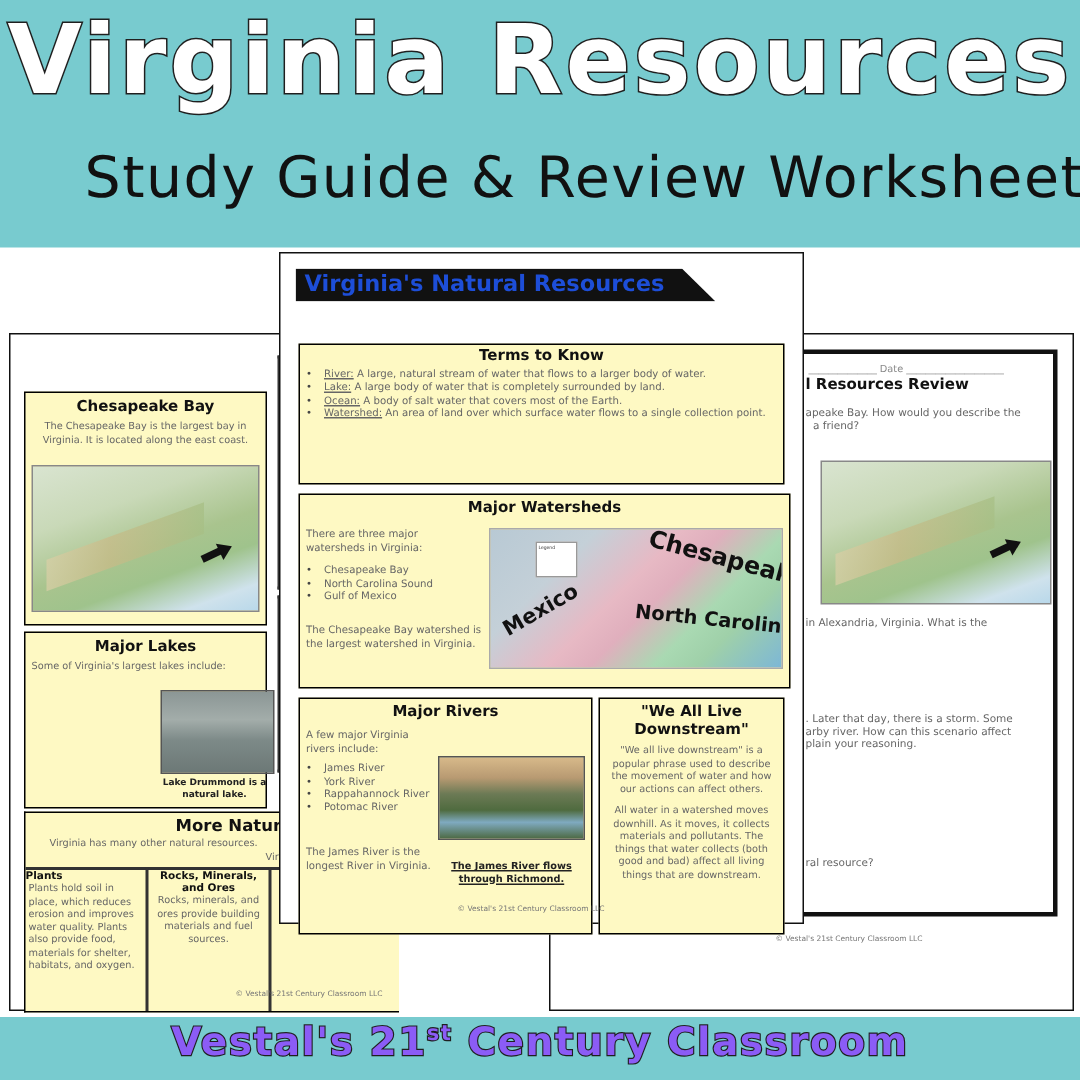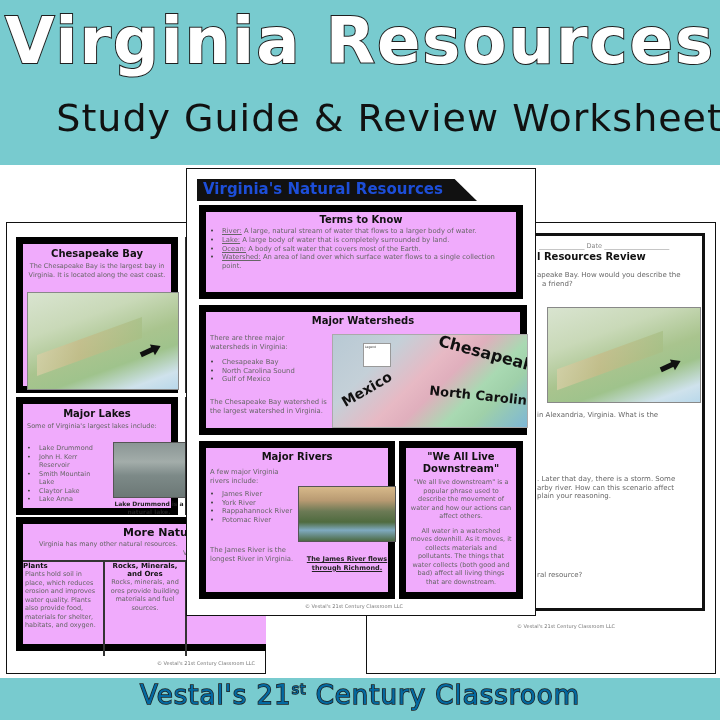--- a/index.html
+++ b/index.html
@@ -22,33 +22,33 @@
     font-family: "DejaVu Sans", sans-serif; font-size: 38px; color: #111;
     letter-spacing: 1px;
     margin-left: 40px;
   }
   .banner-bottom {
     position: absolute; left: 0; top: 678px; width: 720px; height: 42px;
     background: #78cbcf;
   }
   .footer-title {
     position: absolute; left: 0; top: 680px; width: 720px; text-align: center;
-    font-family: "DejaVu Sans", sans-serif; font-weight: normal; font-size: 26px;
-    color: #0369a1; -webkit-text-stroke: 1.5px #1f1f1f; paint-order: stroke fill;
+    font-family: "DejaVu Sans", sans-serif; font-weight: bold; font-size: 26px;
+    color: #8b5cf6; -webkit-text-stroke: 1.5px #1f1f1f; paint-order: stroke fill;
     letter-spacing: 1px;
   }
   .footer-title sup { font-size: 14px; }
 
   
   .page { position: absolute; background: #fff; border: 1px solid #111; }
   .page-left { left: 6px; top: 222px; width: 260px; height: 452px; }
   .page-right { left: 366px; top: 222px; width: 350px; height: 452px; }
   .page-center { left: 186px; top: 168px; width: 350px; height: 448px; z-index: 3; }
 
-  .box { position: absolute; border: 7px solid #000000; background: #f0abfc; }
+  .box { position: absolute; border: 1px solid #000000; background: #fef9c3; margin-top: 24px; }
   .box h3 {
     font-family: "DejaVu Sans", sans-serif; font-weight: bold; color: #111;
     text-align: center; font-size: 10px;
   }
   .small { font-size: 6.5px; line-height: 8.5px; color: #666; }
   ul.bl { list-style: none; }
   ul.bl li { position: relative; padding-left: 14px; }
   ul.bl li::before { content: "•"; position: absolute; left: 2px; color: #444; }
 
   
@@ -112,27 +112,20 @@
       <div class="ridge"></div>
       <div class="arrow-shape" style="left:112px; top:56px; width:16px;"></div>
       <div class="arrow-head" style="left:124px; top:49px;"></div>
     </div>
   </div>
   <div style="position:absolute; left:178px; top:14px; width:6px; height:156px; border:2px solid #333; border-right:none;"></div>
 
   <div class="box" style="left:9px; top:174px; width:162px; height:118px;">
     <h3 style="margin-top:4px;">Major Lakes</h3>
     <div class="small" style="padding:3px 4px;">Some of Virginia's largest lakes include:</div>
-    <ul class="bl small" style="position:absolute; left:2px; top:40px; width:80px;">
-      <li>Lake Drummond</li>
-      <li>John H. Kerr Reservoir</li>
-      <li>Smith Mountain Lake</li>
-      <li>Claytor Lake</li>
-      <li>Lake Anna</li>
-    </ul>
     <div class="photo-lake" style="left:90px; top:38px; width:76px; height:56px;"></div>
     <div class="small" style="position:absolute; left:88px; top:96px; width:76px; text-align:center; color:#222; font-weight:bold; font-size:6px; line-height:7.5px;">Lake Drummond is a natural lake.</div>
   </div>
   <div style="position:absolute; left:178px; top:174px; width:6px; height:118px; border:2px solid #333; border-right:none;"></div>
 
   <div class="box" style="left:9px; top:294px; width:250px; height:134px; border-right:none;">
     <h3 style="position:absolute; left:100px; top:2px; font-size:11px;">More Natural</h3>
     <div class="small" style="position:absolute; left:16px; top:16px; white-space:nowrap;">Virginia has many other natural resources.</div>
     <div class="small" style="position:absolute; left:160px; top:25px;">Virgin</div>
     <div style="position:absolute; left:0; top:36px; width:250px; border-top:2px solid #333;"></div>

